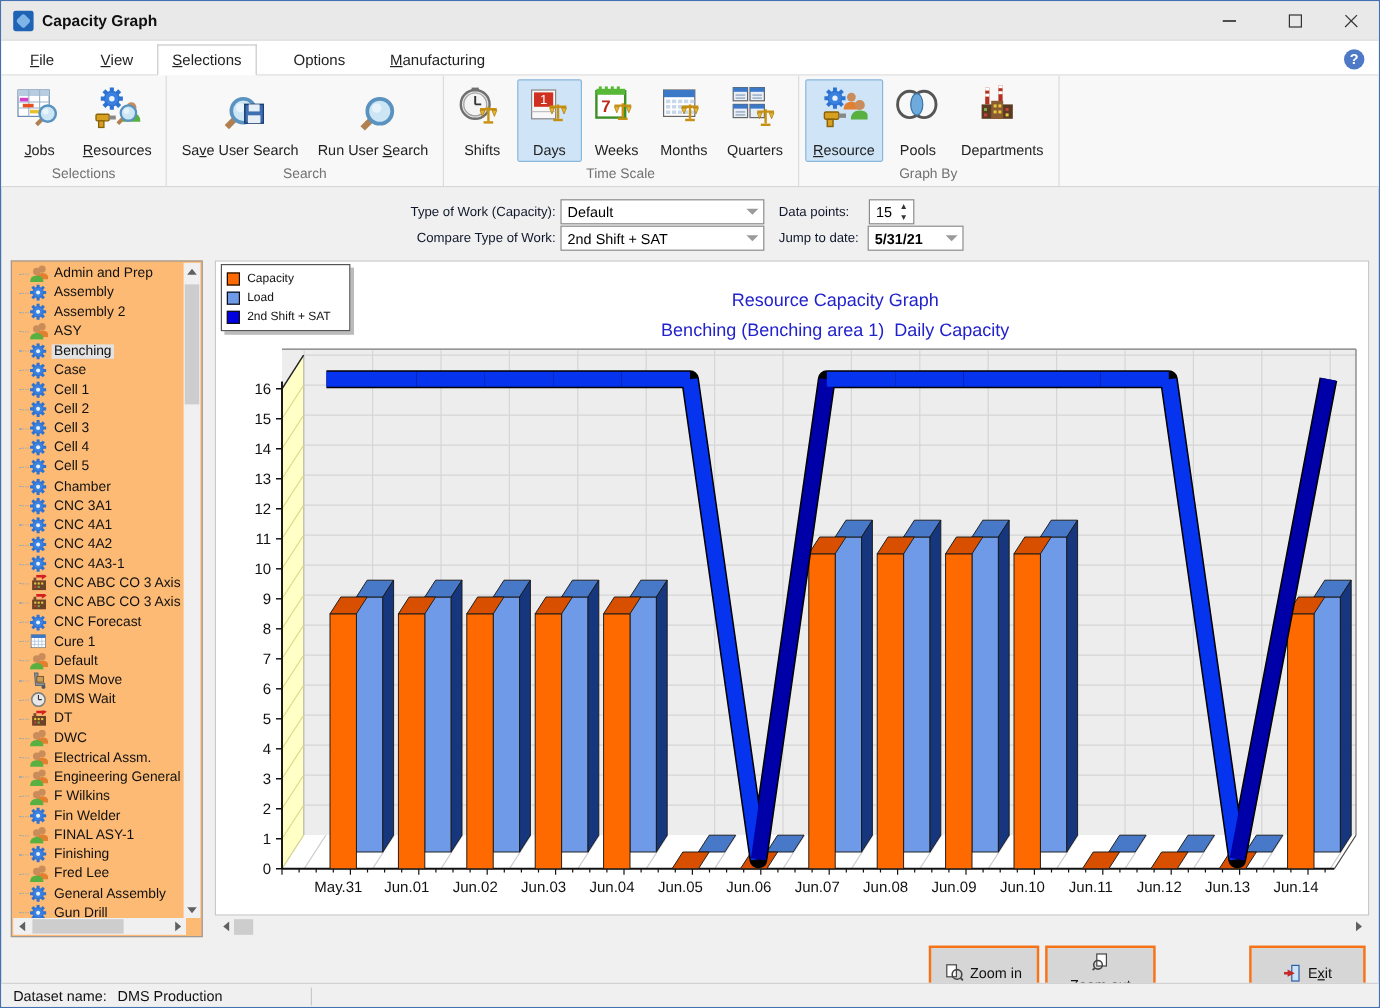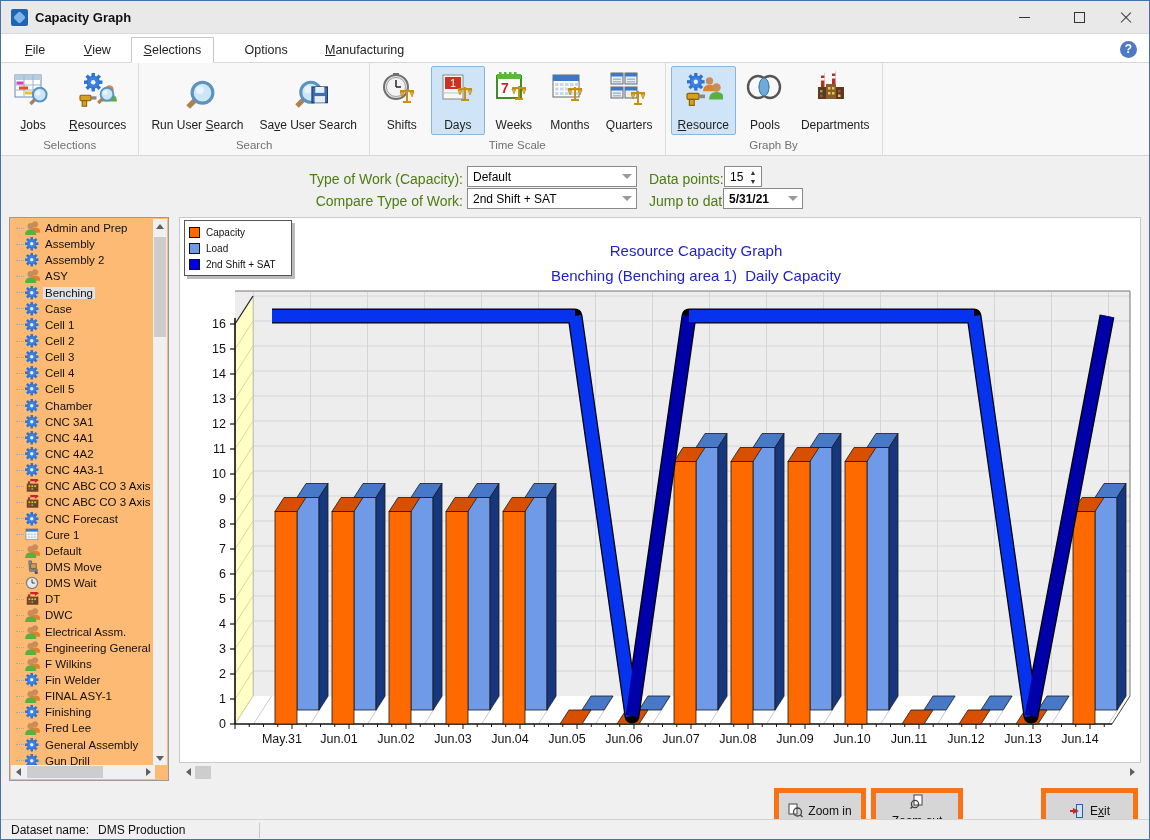--- a/index.html
+++ b/index.html
@@ -24,21 +24,21 @@
   
   .ribbon { position:absolute; left:0; top:62px; width:1148px; height:93px; background:#F8F8F8; border-bottom:1px solid #D7D7D7; display:flex; }
   .rgroup { height:92px; display:flex; flex-direction:column; border-right:1px solid #DCDCDC; padding:2px 4px 0 4px; }
   .rbuttons { display:flex; flex:1; align-items:stretch; }
   .rbtn { min-width:44px; padding:3px 6px 2px 6px; margin:1px; display:flex; flex-direction:column; align-items:center; justify-content:space-between; border:1px solid transparent; border-radius:2px; }
   .rbtn.selected { background:#CFE4F7; border-color:#89B7DC; }
   .rbtn .ricon { height:42px; display:flex; align-items:center; justify-content:center; }
   .rbtn .rlabel { font-size:12px; color:#222; white-space:nowrap; }
   .rgroup-label { text-align:center; font-size:11.5px; color:#717171; padding:3px 0 4px 0; }
   
-  .ctl-label { position:absolute; font-size:14px; color:#4d7c0f; }
+  .ctl-label { position:absolute; font-size:11px; color:#0f172a; }
   .dropdown { position:absolute; height:21px; background:#fff; border:1px solid #8A8A8A; font-size:12px; display:flex; align-items:center; padding-left:5px; }
   .dd-arrow { position:absolute; right:4px; top:7px; width:0; height:0; border-left:5px solid transparent; border-right:5px solid transparent; border-top:5px solid #9A9A9A; }
   .spinner { position:absolute; height:21px; background:#fff; border:1px solid #8A8A8A; font-size:12px; display:flex; align-items:center; padding-left:5px; }
   .spin-arrows { position:absolute; right:2px; top:1px; width:12px; height:18px; font-size:7px; color:#333; line-height:9px; text-align:center; }
   
   .tree-panel { position:absolute; left:8px; top:216px; width:160px; height:564px; background:#fdba74; border:1px solid #9A9A9A; }
   .tree-scroll-v { position:absolute; right:1px; top:1px; width:14px; height:546px; background:#F0F0F0; }
   .tree-scroll-h { position:absolute; left:1px; bottom:1px; width:144px; height:14px; background:#F0F0F0; }
   .sb-thumb-v { position:absolute; left:1px; top:18px; width:12px; height:100px; background:#CDCDCD; }
   .sb-thumb-h { position:absolute; left:16px; top:1px; width:76px; height:12px; background:#CDCDCD; }
@@ -55,21 +55,21 @@
   .tree-row.selected .tree-lbl { background:#E2E2E2; }
   
   .chart-panel { position:absolute; left:178px; top:216px; width:962px; height:546px; background:#fff; border:1px solid #C9C9C9; }
   .legend { position:absolute; left:4px; top:2px; width:108px; background:#fff; border:1px solid #555; box-shadow:3px 3px 0 rgba(60,60,60,0.35); padding:3px 4px; }
   .legend-row { display:flex; align-items:center; height:16px; }
   .legend-swatch { width:11px; height:11px; border:1px solid #111; margin-right:6px; flex:none; }
   .legend-text { font-size:10px; color:#111; }
   .chart-title { position:absolute; left:0; width:960px; text-align:center; color:#2222CC; font-size:15px;margin-left:36px; }
   .hscroll { position:absolute; left:178px; top:764px; width:962px; height:15px; background:#F0F0F0; }
   
-  .foot-btn { position:absolute; top:787px; height:45px; background:#D6D6D6; border:5px solid #f97316; display:flex; align-items:center; justify-content:center; font-size:12px; color:#111; gap:5px; }
+  .foot-btn { position:absolute; top:787px; height:45px; background:#D6D6D6; border:2px solid #f97316; display:flex; align-items:center; justify-content:center; font-size:12px; color:#111; gap:5px; }
   .statusbar { position:absolute; left:0; top:818px; width:1148px; height:21px; background:#F0F0F0; border-top:1px solid #D2D2D2; font-size:12px; color:#111;padding-left:45px; }
   .status-sep { position:absolute; left:258px; top:3px; width:1px; height:15px; background:#C8C8C8; }
 </style>
 </head>
 <body>
 
 <div class="titlebar">
   <div class="app-icon">
       <div class="gem"></div>
     </div>
@@ -152,45 +152,45 @@
           <div class="rlabel"><u>R</u>esources</div>
         </div>
       </div>
       <div class="rgroup-label">Selections</div>
     </div>
     <div class="rgroup">
       <div class="rbuttons">
         <div class="rbtn">
           <div class="ricon">
             <svg width="40" height="40" viewBox="0 0 40 40">
+              <g transform="translate(4,10) scale(1.25)">
+                <line x1="4" y1="20" x2="11" y2="13" stroke="#B08050" stroke-width="4"></line>
+                <circle cx="15" cy="9" r="8" fill="#CDE6F5" stroke="#5A92C0" stroke-width="2.4"></circle>
+                <circle cx="13" cy="7" r="3" fill="#E8F4FB"></circle>
+              </g>
+              <g transform="translate(24,16) scale(1.3)">
+                <rect x="0" y="0" width="12" height="12" fill="#3C6EB4" stroke="#1E4070"></rect>
+                <rect x="2.5" y="0" width="7" height="4.5" fill="#E8EEF6"></rect>
+                <rect x="2" y="7" width="8" height="5" fill="#E8EEF6"></rect>
+              </g>
+            </svg>
+          </div>
+          <div class="rlabel">Sa<u>v</u>e User Search</div>
+        </div>
+        <div class="rbtn">
+          <div class="ricon">
+            <svg width="40" height="40" viewBox="0 0 40 40">
               <g transform="translate(6,10) scale(1.3)">
                 <line x1="4" y1="20" x2="11" y2="13" stroke="#B08050" stroke-width="4"></line>
                 <circle cx="15" cy="9" r="8" fill="#CDE6F5" stroke="#5A92C0" stroke-width="2.4"></circle>
                 <circle cx="13" cy="7" r="3" fill="#E8F4FB"></circle>
               </g>
             </svg>
           </div>
           <div class="rlabel">Run User <u>S</u>earch</div>
-        </div>
-        <div class="rbtn">
-          <div class="ricon">
-            <svg width="40" height="40" viewBox="0 0 40 40">
-              <g transform="translate(4,10) scale(1.25)">
-                <line x1="4" y1="20" x2="11" y2="13" stroke="#B08050" stroke-width="4"></line>
-                <circle cx="15" cy="9" r="8" fill="#CDE6F5" stroke="#5A92C0" stroke-width="2.4"></circle>
-                <circle cx="13" cy="7" r="3" fill="#E8F4FB"></circle>
-              </g>
-              <g transform="translate(24,16) scale(1.3)">
-                <rect x="0" y="0" width="12" height="12" fill="#3C6EB4" stroke="#1E4070"></rect>
-                <rect x="2.5" y="0" width="7" height="4.5" fill="#E8EEF6"></rect>
-                <rect x="2" y="7" width="8" height="5" fill="#E8EEF6"></rect>
-              </g>
-            </svg>
-          </div>
-          <div class="rlabel">Sa<u>v</u>e User Search</div>
         </div>
       </div>
       <div class="rgroup-label">Search</div>
     </div>
     <div class="rgroup">
       <div class="rbuttons">
         <div class="rbtn">
           <div class="ricon">
             <svg width="40" height="40" viewBox="0 0 40 40">
               <circle cx="14" cy="16" r="12" fill="#E0E0E0" stroke="#707070" stroke-width="2"></circle>

